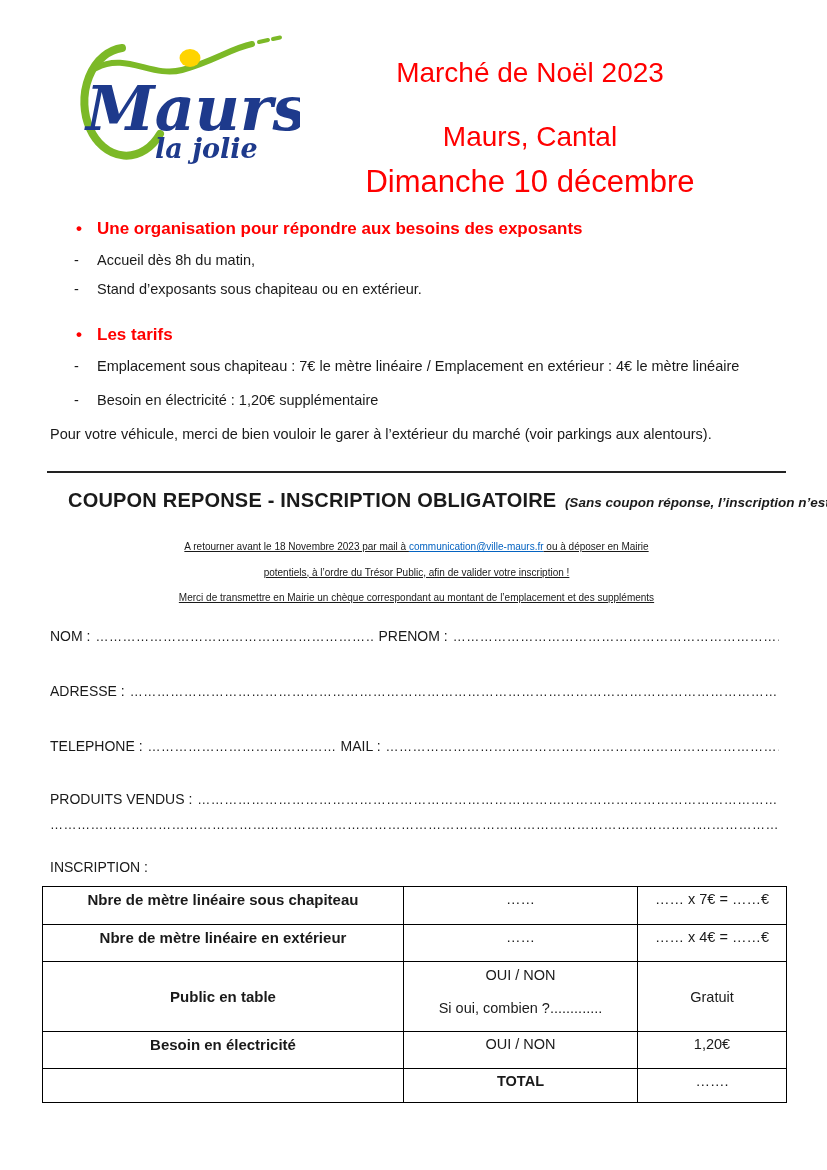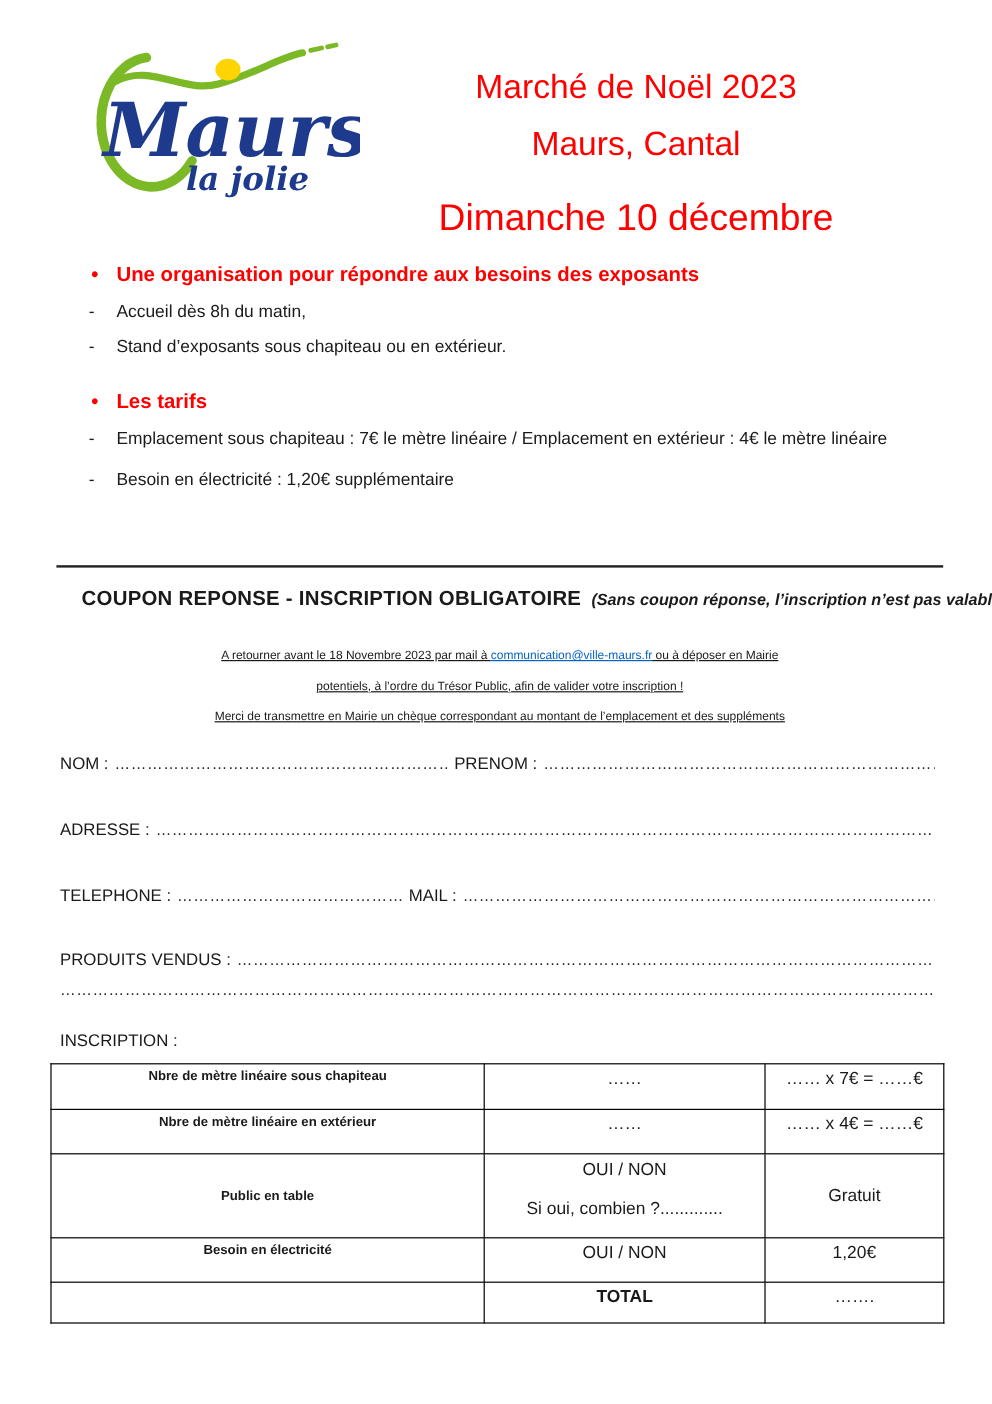--- a/index.html
+++ b/index.html
@@ -18,41 +18,41 @@
   .logo { position:absolute; left:60px; top:32px; width:240px; height:135px; }
 
   
   .title-line {
     position:absolute; left:280px; width:500px;
     text-align:center; color:#FF0000;
     font-family:"Liberation Sans", sans-serif;
     white-space:nowrap;
   }
   .t1 { top:57px;  font-size:28px; }
-  .t2 { top:104px; font-size:28px; }
+  .t2 { top:121px; font-size:28px; }
   .t3 { top:164px; font-size:31px;text-align:center; }
 
   
   .bline { position:absolute; left:48px; right:40px; }
   .bline .marker { position:absolute; top:0; }
   .bline .txt { display:block; padding-left:49px; }
   .sec-head { color:#FF0000; font-weight:bold; font-size:17px; }
   .sec-head .marker { left:28px; font-size:17px; }
   .sec-item { font-size:14.5px; color:#1a1a1a; }
   .sec-item .marker { left:26px; }
   .plain-note { position:absolute; left:50px; right:40px; font-size:14.5px; }
 
   .divider { position:absolute; left:47px; width:739px; height:2px; background:#222; }
 
   
   .coupon-title-line {
     position:absolute; left:68px; right:30px; top:489px;
     white-space:nowrap;
   }
-  .coupon-title { font-weight:bold; font-size:17px; letter-spacing:0.2px; }
+  .coupon-title { font-weight:bold; font-size:20px; letter-spacing:0.2px; }
   .coupon-note { font-style:italic; font-weight:600; font-size:13.5px; padding-left:4px; }
 
   .return-block {
     position:absolute; left:42px; right:36px; top:534px;
     text-align:center; font-weight:normal; font-size:10px;
     line-height:25.5px; white-space:nowrap;
   }
   .return-block .uline { text-decoration:underline; }
   .email-link { color:#0563C1; text-decoration:underline; cursor:pointer; }
 
@@ -72,21 +72,21 @@
 
   
   .emp-table {
     position:absolute; left:42px; top:886px; width:744px;
     border-collapse:collapse; table-layout:fixed;
   }
   .emp-table td {
     border:1.5px solid #000;
     text-align:center; font-size:14.5px; padding:0;
   }
-  .emp-table td.lbl { font-weight:bold; font-size:11px; }
+  .emp-table td.lbl { font-weight:bold; font-size:15px; }
   .emp-table tr.rt td { vertical-align:top; padding-top:4px; }
   .emp-table tr.rm td { vertical-align:middle; }
   .emp-table tr.r3 td.c2 { vertical-align:top; }
   .cell-line1 { margin-top:5px; }
   .cell-line2 { margin-top:17px; }
   .bold { font-weight:bold; }
 </style>
 </head>
 <body>
 
@@ -128,20 +128,21 @@
   </div>
   <div class="bline sec-item" style="top:358px">
     <span class="marker">-</span>
     <span class="txt">Emplacement sous chapiteau : 7€ le mètre linéaire / Emplacement en extérieur : 4€ le mètre linéaire</span>
   </div>
   <div class="bline sec-item" style="top:392px">
     <span class="marker">-</span>
     <span class="txt">Besoin en électricité : 1,20€ supplémentaire</span>
   </div>
 
+  <div class="plain-note" style="top:426px">Pour votre véhicule, merci de bien vouloir le garer à l’extérieur du marché (voir parkings aux alentours).</div>
 
   <div class="divider" style="top:471px"></div>
 
   <div class="coupon-title-line">
     <span class="coupon-title">COUPON REPONSE - INSCRIPTION OBLIGATOIRE</span>
     <span class="coupon-note">(Sans coupon réponse, l’inscription n’est pas valable)</span>
   </div>
 
   <div class="return-block">
     <div>

